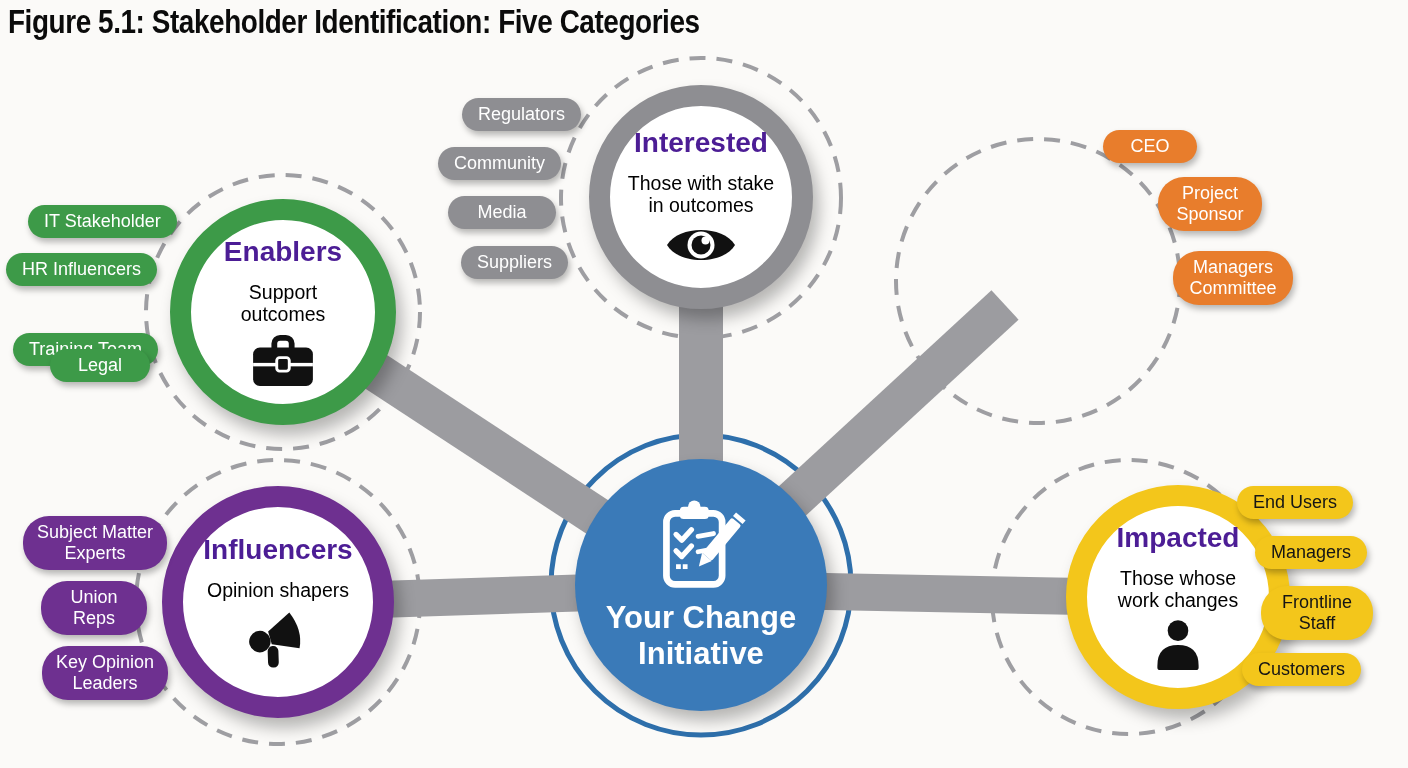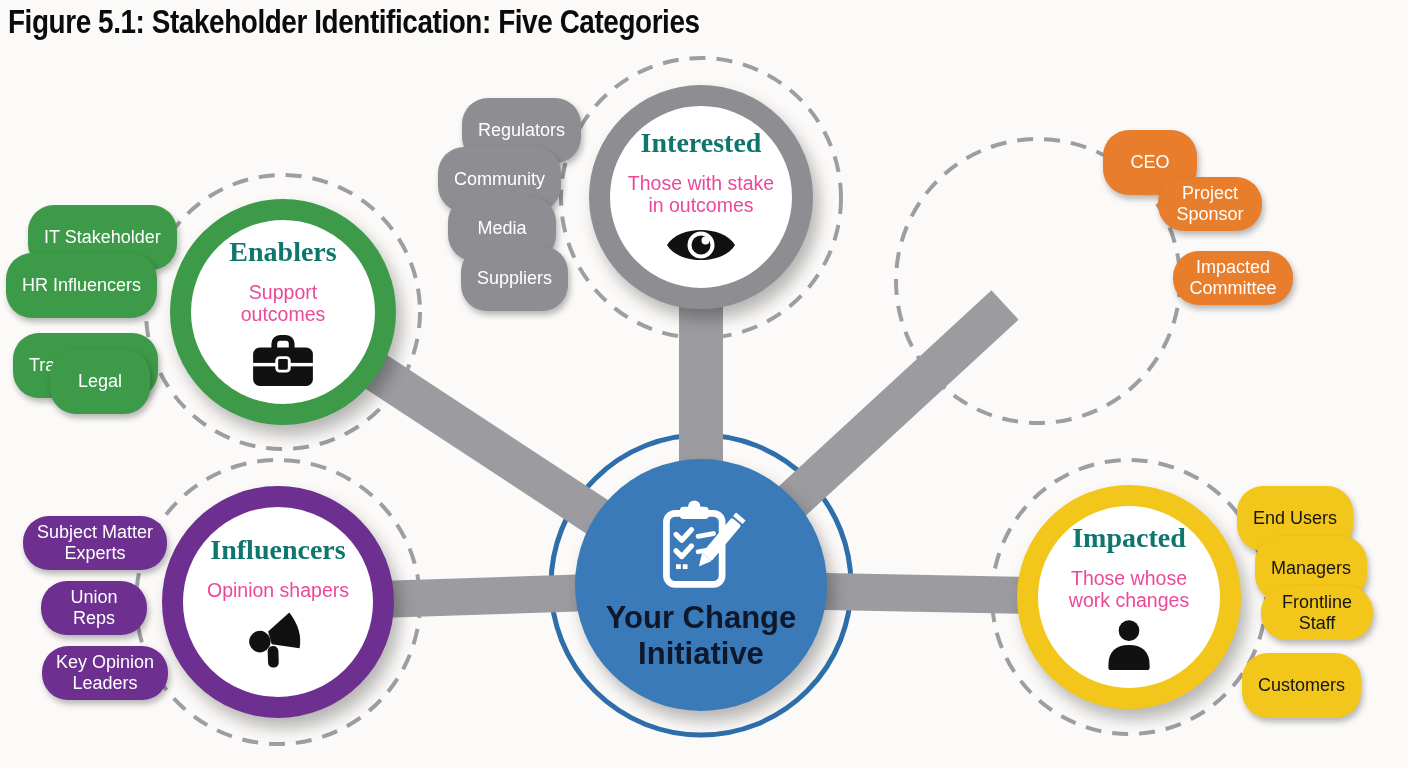--- a/index.html
+++ b/index.html
@@ -15,27 +15,27 @@
     transform:scaleX(0.82);transform-origin:0 0;white-space:nowrap;
   }
   svg.underlay{position:absolute;left:0;top:0;}
   .circle{
     position:absolute;border-radius:50%;background:#fff;
     display:flex;flex-direction:column;align-items:center;justify-content:center;
     text-align:center;
     box-shadow:6px 10px 16px rgba(0,0,0,0.28);
   }
   .cat-ring{border:21px solid #999;}
-  .cat-name{font-size:28px;font-weight:bold;color:#0f766e;line-height:1.05;font-family:Liberation Serif, serif;}
-  .cat-sub{font-size:19.5px;color:#ec4899;line-height:1.13;margin-top:15px;}
+  .cat-name{font-size:28px;font-weight:bold;color:#4c1d95;line-height:1.05;}
+  .cat-sub{font-size:19.5px;color:#000000;line-height:1.13;margin-top:15px;}
   .cat-icon{margin-top:8px;}
-  .center-circle{color:#0f172a;}
+  .center-circle{color:#ffffff;}
   .center-label{font-size:31px;font-weight:bold;line-height:1.16;margin-top:6px;width:220px;}
   .pill{
-    position:absolute;border-radius:26px;padding:21px 16px;
+    position:absolute;border-radius:26px;padding:5px 16px;
     font-size:18px;line-height:23px;color:#fff;text-align:center;
     box-shadow:2px 4px 6px rgba(0,0,0,0.28);
     display:flex;align-items:center;justify-content:center;
   }
   .pill.two{padding:6px 10px;line-height:21px;}
   .pill.dark{color:#151515;}
 </style>
 </head>
 <body>
 
@@ -89,21 +89,21 @@
     <div class="cat-sub" style="width:170px;">Opinion shapers</div>
     <svg class="cat-icon" width="66" height="60" viewBox="0 0 80 72">
       <g transform="rotate(-16 40 36)">
         <path d="M31 24 L62 9 Q72 34 62 54 L31 40 Z" fill="#111"></path>
         <circle cx="18" cy="33" r="13" fill="#111"></circle>
         <rect x="22" y="42" width="13" height="26" rx="6" fill="#111" transform="rotate(14 28 55)"></rect>
       </g>
     </svg>
   </div>
 
-  <div class="circle cat-ring" style="left: 1017px; top: 485px; width: 224px; height: 224px; border-color: rgb(243, 198, 27);">
+  <div class="circle cat-ring" style="left: 1066px; top: 485px; width: 224px; height: 224px; border-color: rgb(243, 198, 27);">
     <div class="cat-name">Impacted</div>
     <div class="cat-sub" style="width:132px;">Those whose work changes</div>
     <svg class="cat-icon" width="54" height="52" viewBox="0 0 56 58">
       <circle cx="28" cy="13" r="11.5" fill="#111"></circle>
       <path d="M5 52 Q5 29 28 29 Q51 29 51 52 L51 54 Q51 57 48 57 L8 57 Q5 57 5 54 Z" fill="#111"></path>
     </svg>
   </div>
 
   <div class="circle center-circle" style="left: 575px; top: 459px; width: 252px; height: 252px; background: rgb(58, 122, 184);">
     <svg width="96" height="96" viewBox="0 0 100 100">
@@ -130,21 +130,21 @@
   <div class="pill" style="left: 13px; top: 301px; background: rgb(61, 154, 72); margin-top: 32px;">Training Team</div>
   <div class="pill" style="left: 50px; top: 349px; min-width: 100px; background: rgb(61, 154, 72);">Legal</div>
 
   <div class="pill" style="left: 462px; top: 98px; background: rgb(142, 142, 146);">Regulators</div>
   <div class="pill" style="left: 438px; top: 147px; background: rgb(142, 142, 146);">Community</div>
   <div class="pill" style="left: 448px; top: 196px; min-width: 108px; background: rgb(142, 142, 146);">Media</div>
   <div class="pill" style="left: 461px; top: 246px; background: rgb(142, 142, 146);">Suppliers</div>
 
   <div class="pill" style="left: 1103px; top: 130px; min-width: 94px; background: rgb(232, 125, 44);">CEO</div>
   <div class="pill two" style="left: 1158px; top: 177px; width: 104px; background: rgb(232, 125, 44);">Project Sponsor</div>
-  <div class="pill two" style="left: 1173px; top: 251px; width: 120px; background: rgb(232, 125, 44);">Impacted Committee</div>
+  <div class="pill two" style="left: 1173px; top: 251px; width: 120px; background: rgb(232, 125, 44);">Managers Committee</div>
 
   <div class="pill two" style="left: 23px; top: 516px; width: 144px; background: rgb(110, 48, 144);">Subject Matter Experts</div>
   <div class="pill two" style="left: 41px; top: 581px; width: 106px; background: rgb(110, 48, 144);">Union Reps</div>
   <div class="pill two" style="left: 42px; top: 646px; width: 126px; background: rgb(110, 48, 144);">Key Opinion Leaders</div>
 
   <div class="pill dark" style="left: 1237px; top: 486px; background: rgb(243, 198, 27);">End Users</div>
   <div class="pill dark" style="left: 1255px; top: 536px; background: rgb(243, 198, 27);">Managers</div>
   <div class="pill two dark" style="left: 1261px; top: 586px; width: 112px; background: rgb(243, 198, 27);">Frontline Staff</div>
   <div class="pill dark" style="left: 1242px; top: 653px; background: rgb(243, 198, 27);">Customers</div>
 

